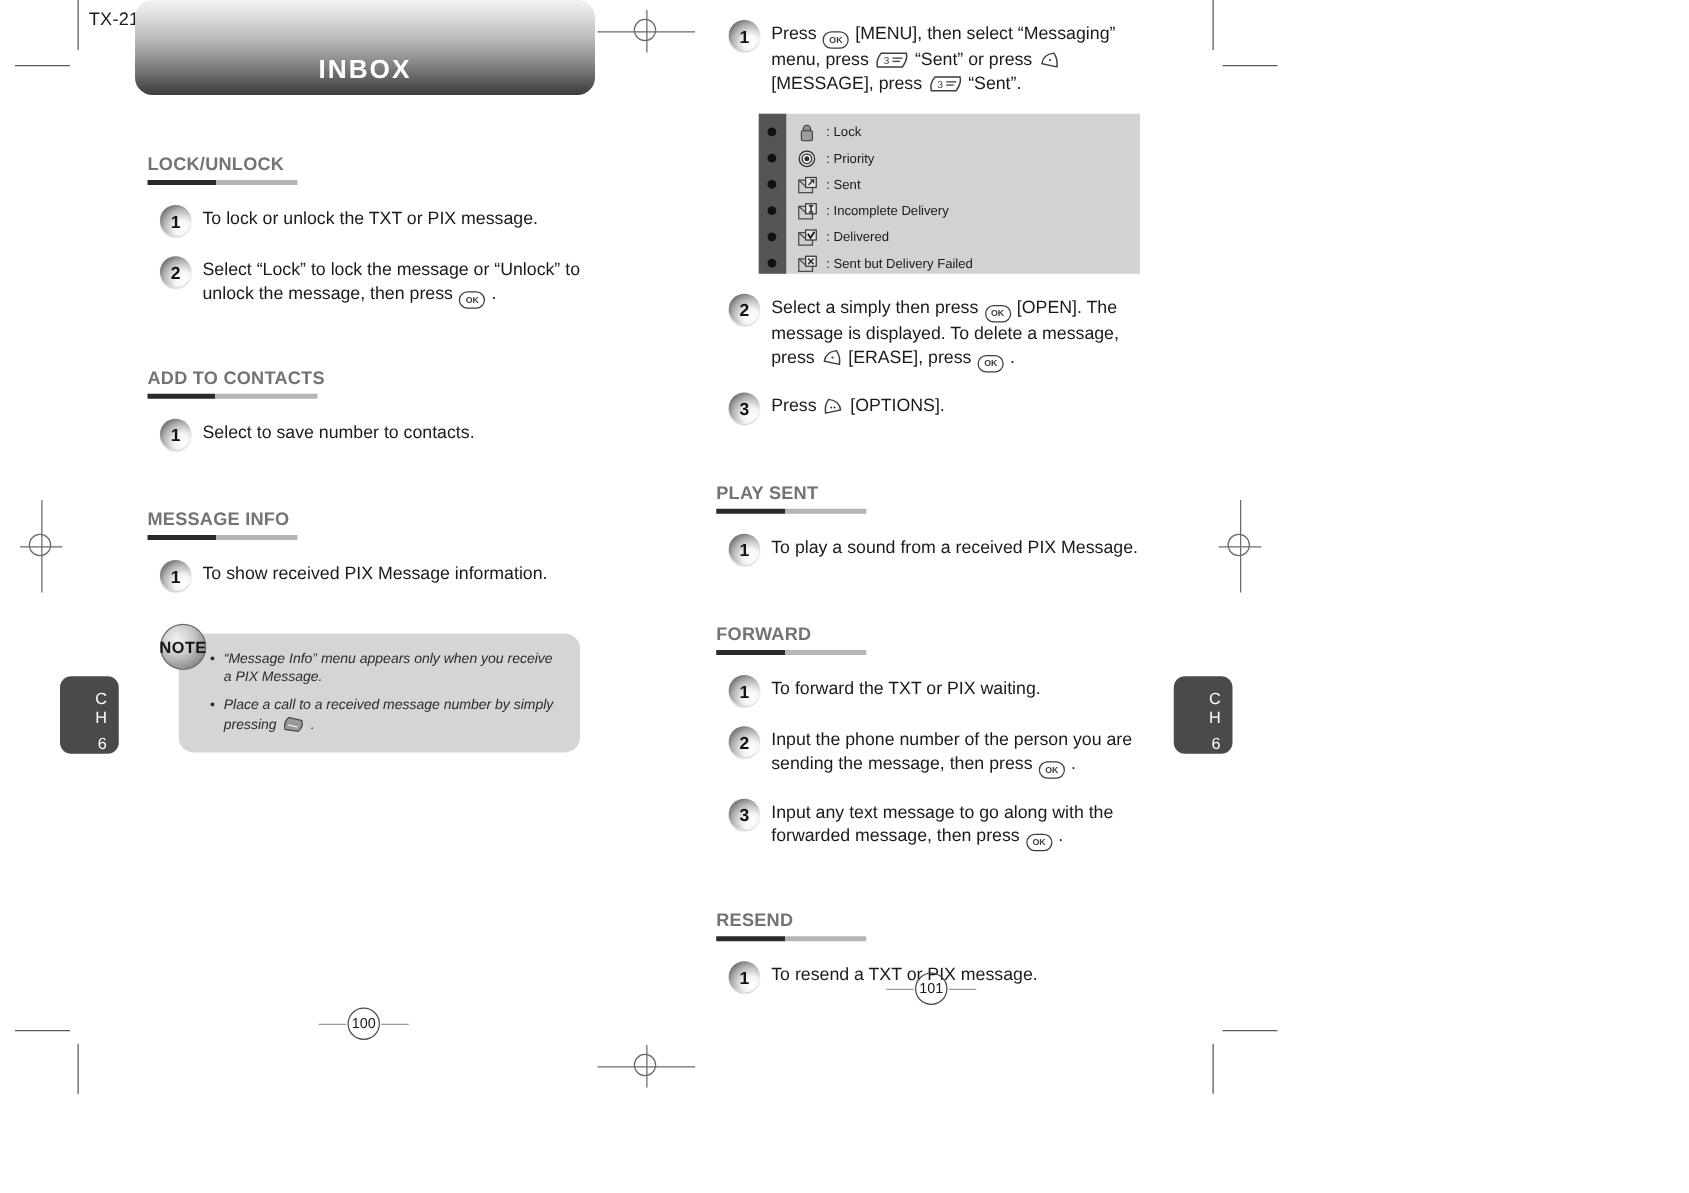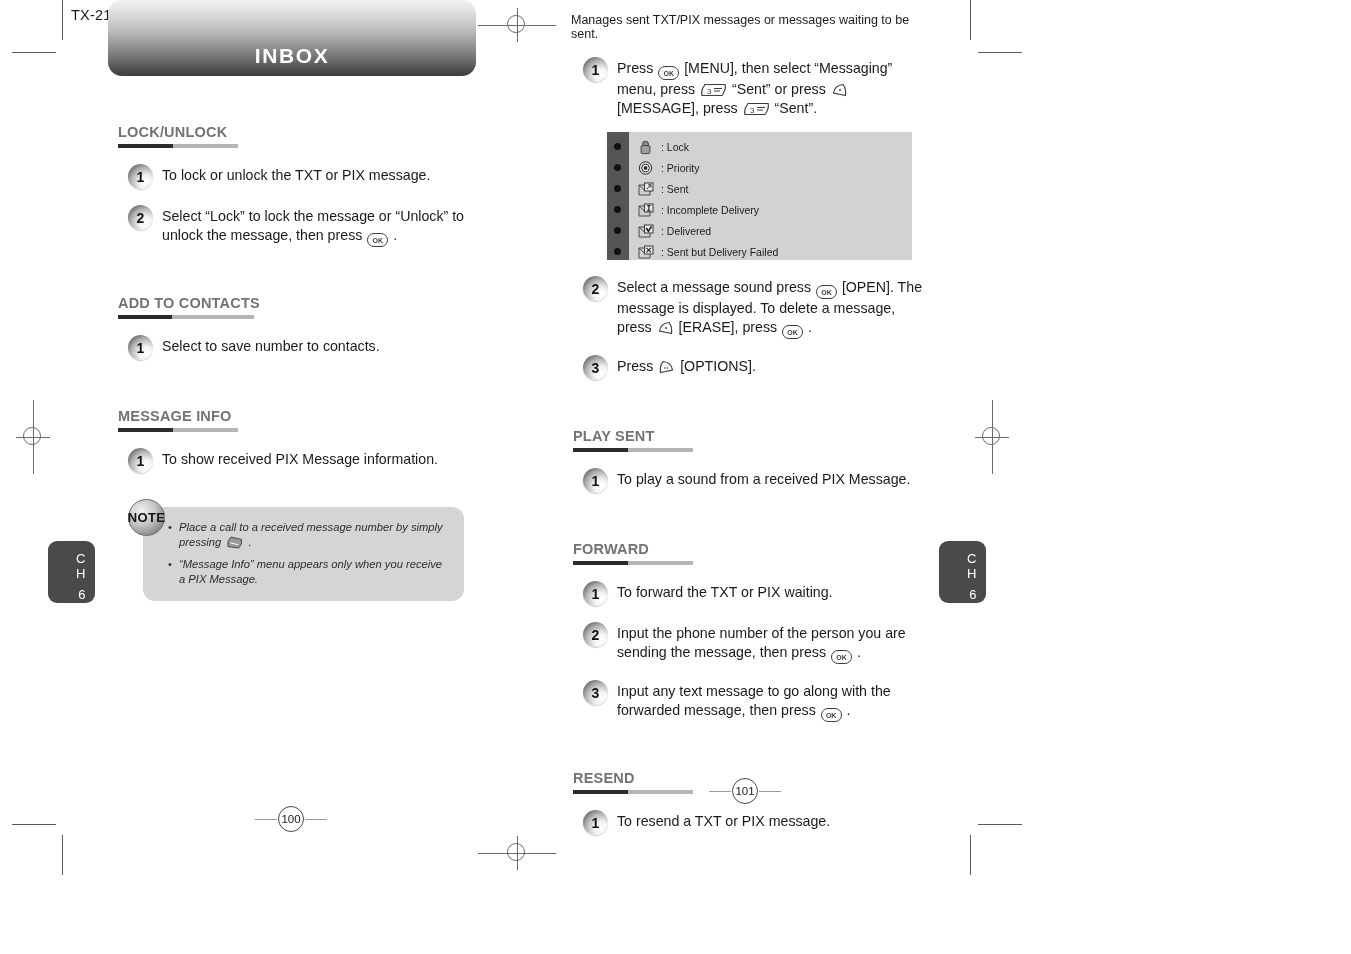--- a/index.html
+++ b/index.html
@@ -174,43 +174,42 @@
           <div class="step-text"><span>To show received PIX Message information.</span></div>
         </div>
       </div>
     </div>
 
   <div class="notewrap">
     <div class="notebadge">
       <b>NOTE</b>
     </div>
     <div class="notebox" id="note-box">
+        <p><span>“Message Info” menu appears only when you receive a PIX Message.</span></p>
         <p><span>Place a call to a received message number by simply pressing </span><span class="key key-soft" style="width: 19px;"><svg width="19" height="14" viewBox="0 0 19 14">
               <path d="M3 11.5 Q1.5 6 6 2 L16.5 4.5 Q18 9.5 13.5 13 Z" fill="#9a9a9a" stroke="#4a4a4a" stroke-width="1"></path>
               <path d="M5.5 8 L13 9.6" stroke="#ffffff" stroke-width="1"></path>
             </svg></span><span> .</span></p>
-        <p><span>“Message Info” menu appears only when you receive a PIX Message.</span></p>
       </div>
   </div>
 </div>
 
 <div class="chtab" style="left:48px;top:541px;">
   <div>C</div>
   <div>H</div>
   <div class="n">6</div>
 </div>
 
 <div class="folio" style="left:231px;top:778px;margin-top:28px;">
   <div class="ln l"></div>
   <div class="ln r"></div>
   <div class="circ">100</div>
 </div>
 
 <div class="page page-right">
-  <div class="intro">Manages sent TXT/PIX messages or messages waiting to be sent.</div>
   <div id="right-steps-top">
       <div class="step">
         <div class="bullet">
           <span>1</span>
         </div>
         <div class="step-text"><span>Press </span><span class="key key-ok">OK</span><span> [MENU], then select “Messaging” menu, press </span><span class="key key-num"><svg width="27" height="14" viewBox="0 0 27 14">
               <path d="M5 1.5 L25 1.5 Q26.5 6 22 12.5 L2 12.5 Q0.6 7 5 1.5 Z" fill="none" stroke="#3d3d3d" stroke-width="1.2"></path>
               <text x="7" y="10.5" font-family="Liberation Sans, sans-serif" font-size="8" fill="#3d3d3d">3</text>
               <path d="M14 5.5 h8 M14 8 h6" stroke="#3d3d3d" stroke-width="1"></path>
             </svg></span><span> “Sent” or press </span><span class="key key-soft"><svg width="17" height="14" viewBox="0 0 17 14">
@@ -285,21 +284,21 @@
           <span class="lbl">: Sent but Delivery Failed</span>
         </div>
       </div>
   </div>
 
   <div id="right-steps-bottom">
       <div class="step">
         <div class="bullet">
           <span>2</span>
         </div>
-        <div class="step-text"><span>Select a message sound press </span><span class="key key-ok">OK</span><span> [OPEN]. The message is displayed. To delete a message, press </span><span class="key key-soft"><svg width="17" height="14" viewBox="0 0 17 14">
+        <div class="step-text"><span>Select a simply then press </span><span class="key key-ok">OK</span><span> [OPEN]. The message is displayed. To delete a message, press </span><span class="key key-soft"><svg width="17" height="14" viewBox="0 0 17 14">
               <path d="M14.5 12.5 L2.5 10 Q3.5 2.5 12 1.5 Q15.5 6 14.5 12.5 Z" fill="none" stroke="#3d3d3d" stroke-width="1.2"></path>
               <circle cx="9" cy="7" r="0.9" fill="#3d3d3d"></circle>
             </svg></span><span> [ERASE], press </span><span class="key key-ok">OK</span><span> .</span></div>
       </div>
       <div class="step">
         <div class="bullet">
           <span>3</span>
         </div>
         <div class="step-text"><span>Press </span><span class="key key-soft"><svg width="17" height="14" viewBox="0 0 17 14">
               <path d="M2.5 12.5 L14.5 10 Q13.5 2.5 5 1.5 Q1.5 6 2.5 12.5 Z" fill="none" stroke="#3d3d3d" stroke-width="1.2"></path>

